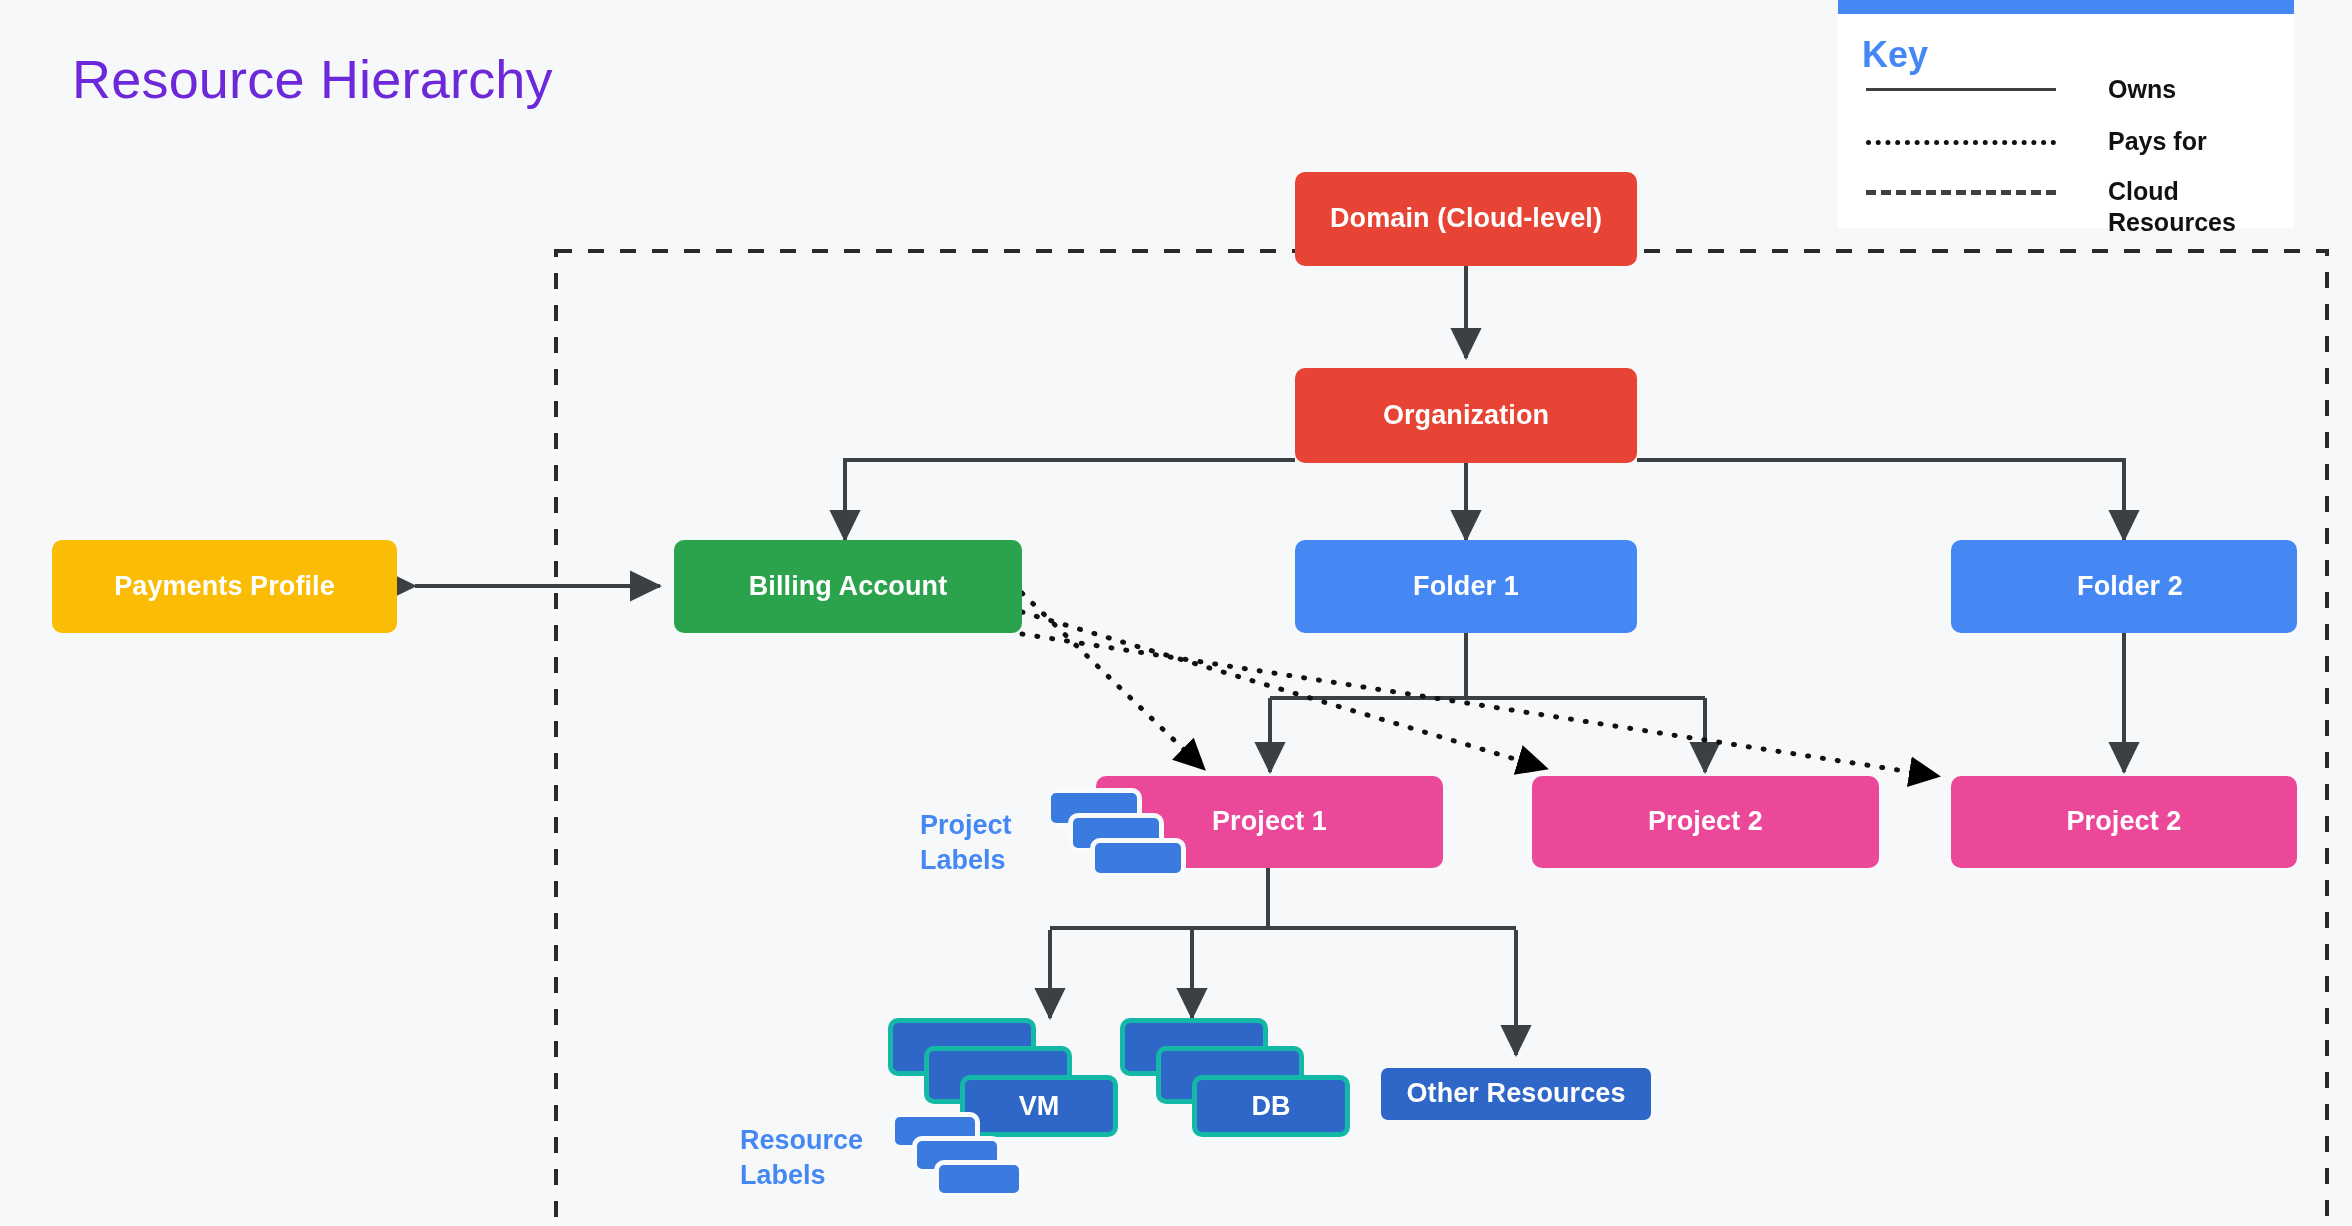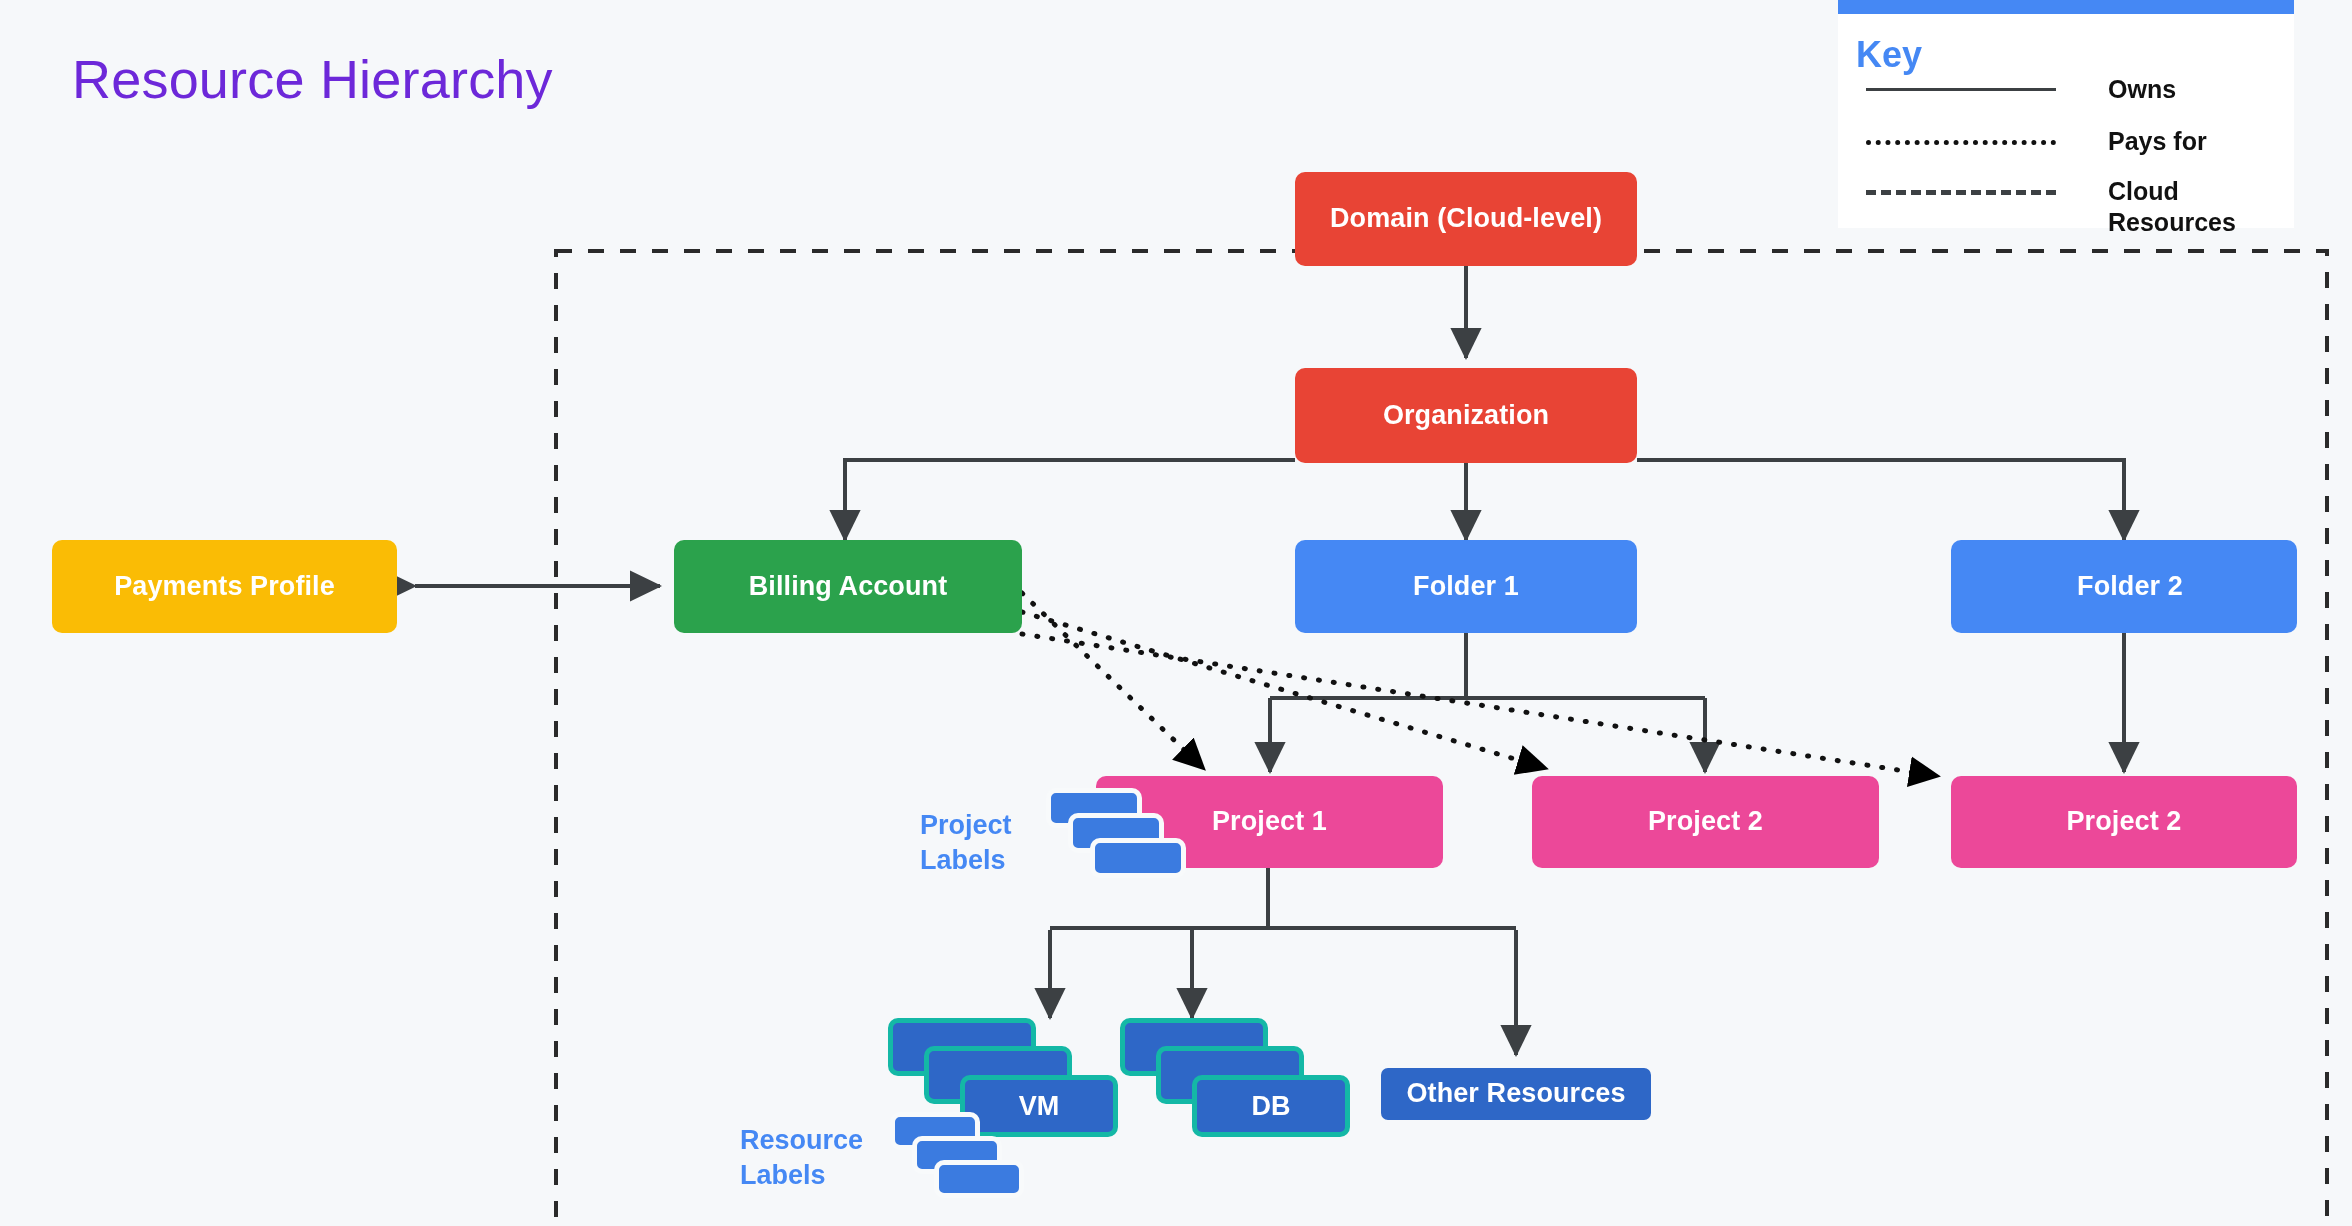--- a/index.html
+++ b/index.html
@@ -59,21 +59,21 @@
     color:#fff;font-weight:700;font-size:27px;
   }
 
   
   .legend{
     position:absolute;left:1838px;top:0px;width:456px;height:228px;
     background:#FFFFFF;box-sizing:border-box;
   }
   .legend .topbar{position:absolute;left:0;top:0;width:456px;height:14px;background:#4588F4;}
   .legend .key-title{
-    position:absolute;left:18px;top:34px;
+    position:absolute;left:24px;top:34px;
     color:#4588F4;font-weight:700;font-size:36px;
   }
   .legend .row{position:absolute;display:flex;align-items:flex-start;}
   .legend .sample{width:190px;height:0;margin-top:14px;flex:0 0 190px;}
   .legend .s-solid{border-top:3px solid #3C4043;}
   .legend .s-dotted{border-top:5px dotted #111;}
   .legend .s-dashed{border-top:5px dashed #3C4043;}
   .legend .ltext{
     margin-left:52px;color:#111;font-weight:700;font-size:25px;
     line-height:1.25;white-space:pre-line;

